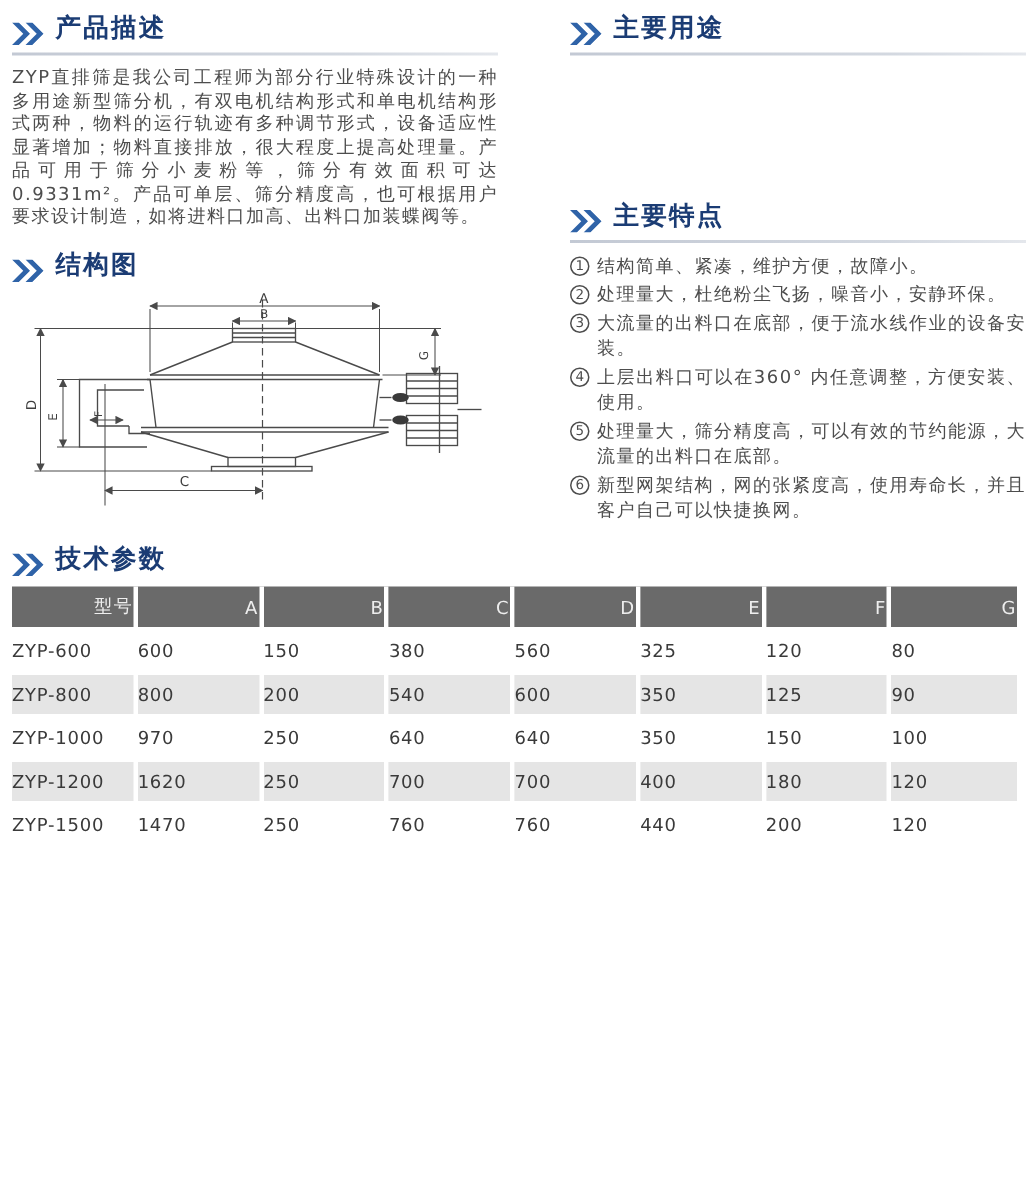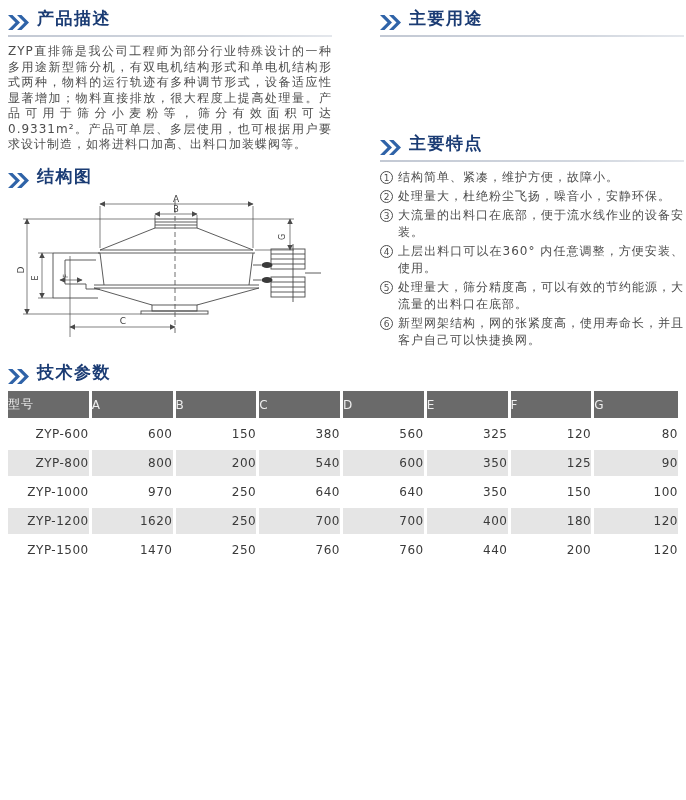--- a/index.html
+++ b/index.html
@@ -35,25 +35,25 @@
     margin:2px 5px 0 0; color:#4d4d4d;
   }
   .feature-text { flex:1 1 auto; text-align:justify; }
   
   table.params {
     width:670px; table-layout:fixed; border-collapse:separate; border-spacing:0 3px;
     font-size:12px;
   }
   table.params th {
     background:#6a6a6a; color:#eeeeee; font-weight:normal; height:27px;
-    text-align:left; letter-spacing:1px; border-right:3px solid #fff;
+    text-align:right; letter-spacing:1px; border-right:3px solid #fff;
   }
   table.params th:last-child { border-right:none; }
   table.params td {
-    height:26px; text-align:right; color:#3a3a3a; letter-spacing:0.5px;
+    height:26px; text-align:left; color:#3a3a3a; letter-spacing:0.5px;
     border-right:3px solid #fff;
   }
   table.params td:last-child { border-right:none; }
   table.params tr.even td { background:#e5e5e5; }
   table.params tr.odd  td { background:#ffffff; }
   
   .diagram-box { position:absolute; left:8px; top:192px; width:322px; height:162px; }
   svg text { font-family:"DejaVu Sans","Liberation Sans",sans-serif; }
 </style>
 </head>
@@ -63,21 +63,21 @@
 
   <div class="section" style="left:8px; top:8px; width:324px;">
     <div class="sec-head">
       <svg class="chev" viewBox="0 0 22 15">
         <polygon points="0,0 7.5,7.5 0,15 4.5,15 12,7.5 4.5,0" fill="#2f63a8"></polygon>
         <polygon points="9,0 16.5,7.5 9,15 13.5,15 21,7.5 13.5,0" fill="#2f63a8"></polygon>
       </svg>
       <span class="title">产品描述</span>
     </div>
     <div class="divider"></div>
-    <div class="para">ZYP直排筛是我公司工程师为部分行业特殊设计的一种多用途新型筛分机，有双电机结构形式和单电机结构形式两种，物料的运行轨迹有多种调节形式，设备适应性显著增加；物料直接排放，很大程度上提高处理量。产品可用于筛分小麦粉等，筛分有效面积可达0.9331m²。产品可单层、多层使用，也可根据用户要求设计制造，如将进料口加高、出料口加装蝶阀等。</div>
+    <div class="para">ZYP直排筛是我公司工程师为部分行业特殊设计的一种多用途新型筛分机，有双电机结构形式和单电机结构形式两种，物料的运行轨迹有多种调节形式，设备适应性显著增加；物料直接排放，很大程度上提高处理量。产品可用于筛分小麦粉等，筛分有效面积可达0.9331m²。产品可单层、筛分精度高，也可根据用户要求设计制造，如将进料口加高、出料口加装蝶阀等。</div>
   </div>
 
   <div class="section" style="left:8px; top:166px; width:324px;">
     <div class="sec-head">
       <svg class="chev" viewBox="0 0 22 15">
         <polygon points="0,0 7.5,7.5 0,15 4.5,15 12,7.5 4.5,0" fill="#2f63a8"></polygon>
         <polygon points="9,0 16.5,7.5 9,15 13.5,15 21,7.5 13.5,0" fill="#2f63a8"></polygon>
       </svg>
       <span class="title">结构图</span>
     </div>

